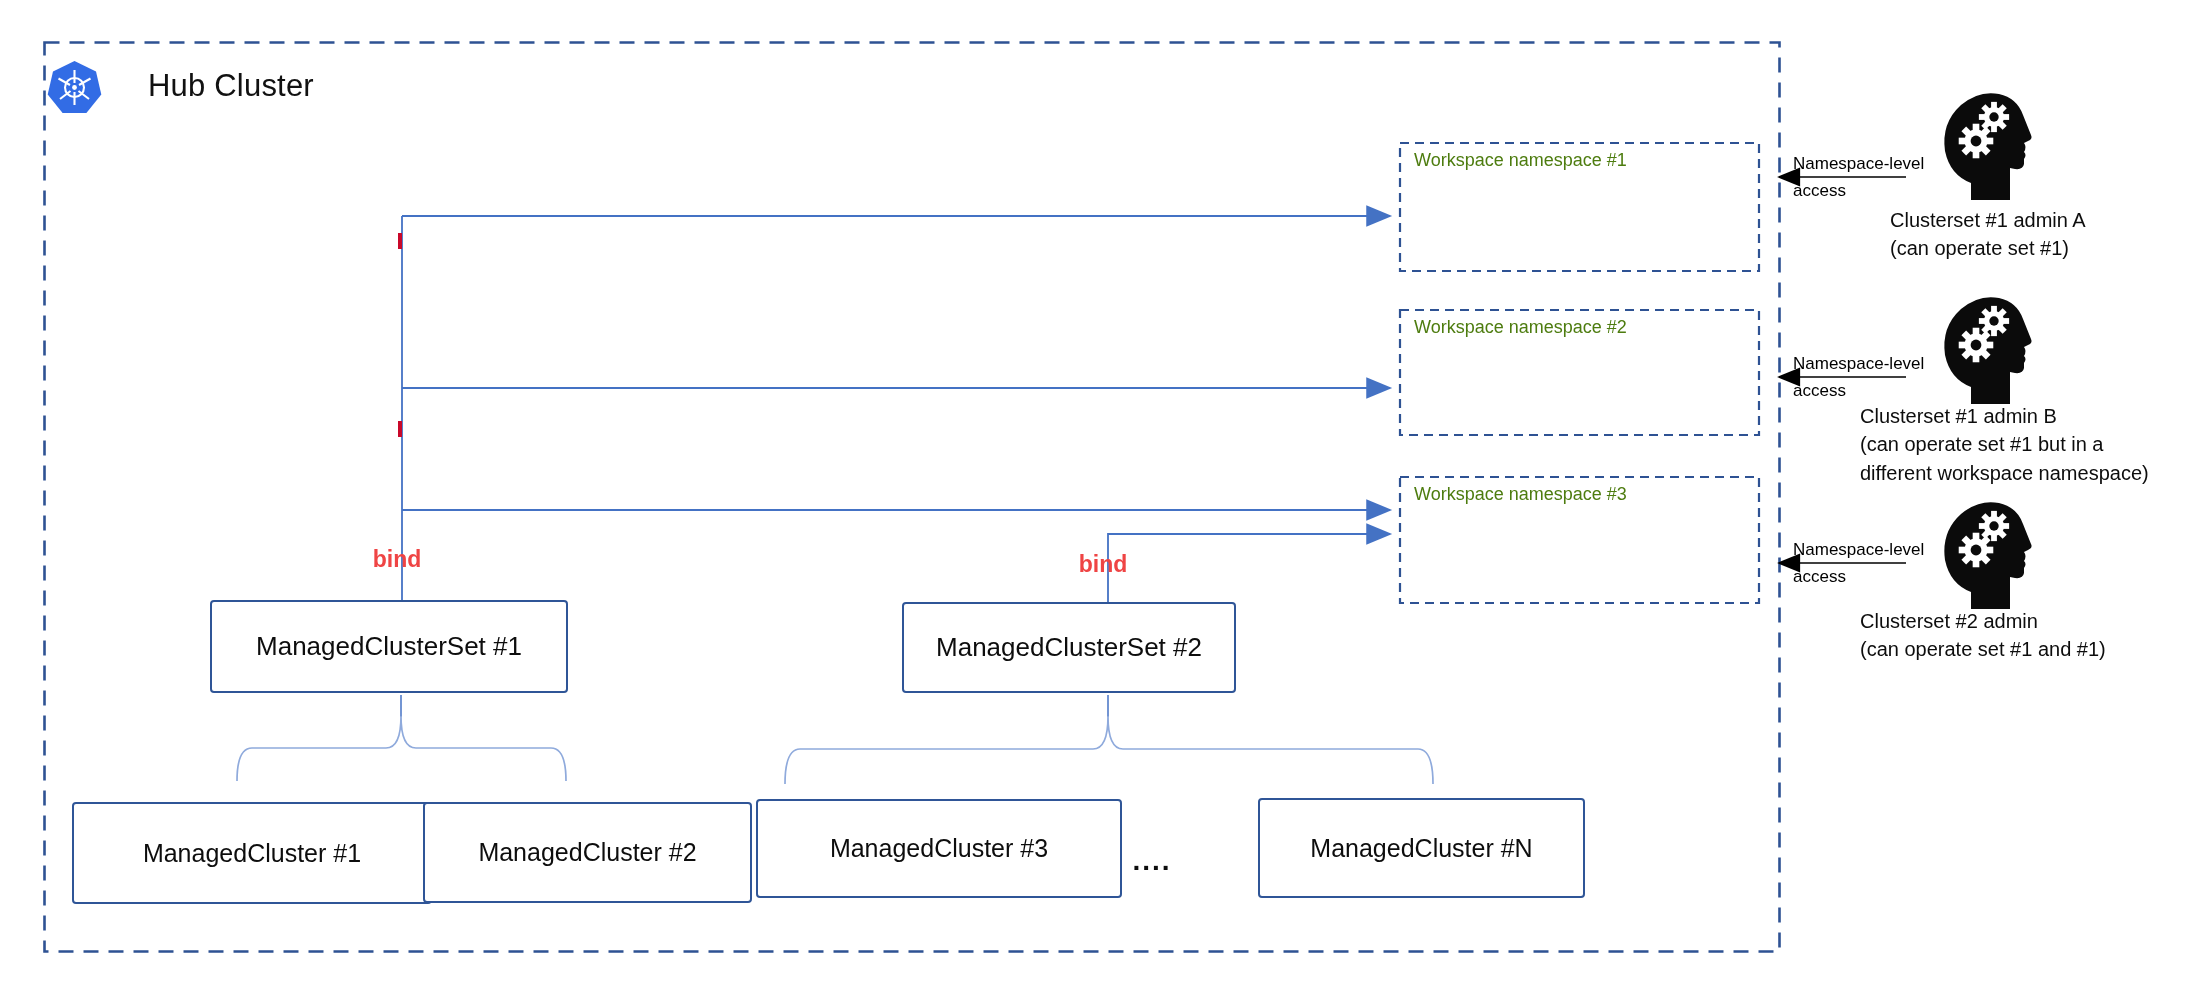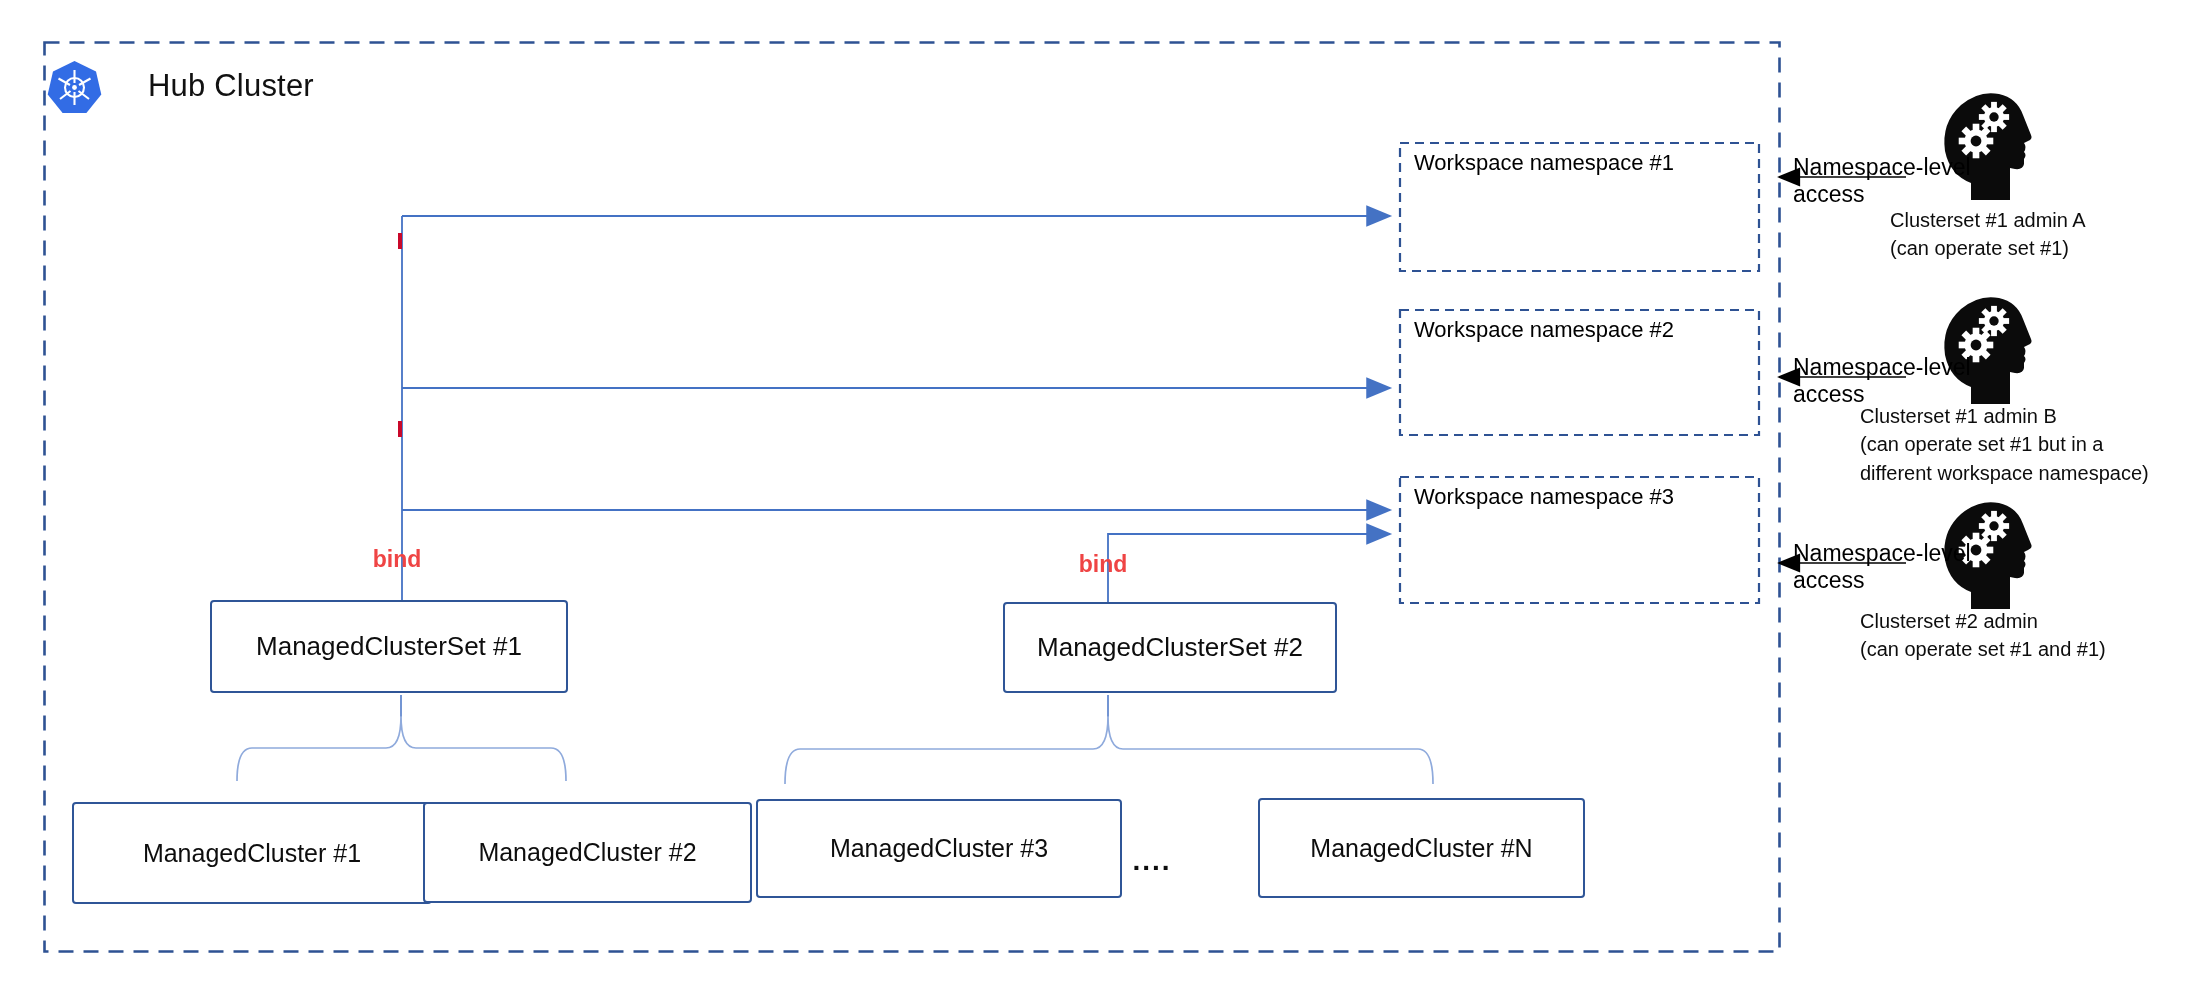--- a/index.html
+++ b/index.html
@@ -3,30 +3,30 @@
 <meta charset="utf-8">
 <style>
   html,body{margin:0;padding:0;background:#fff;}
   #canvas{
     position:relative;width:2192px;height:1002px;background:#ffffff;
     font-family:"Liberation Sans", sans-serif;color:#111;overflow:hidden;padding-left:48px;
   }
   .abs{position:absolute;}
   svg.overlay{position:absolute;left:0;top:0;width:2192px;height:1002px;pointer-events:none;}
   .hub-title{font-size:31px;color:#111;letter-spacing:.2px;}
-  .ws-label{font-size:22px;color:#000000;}
+  .ws-label{font-size:18px;color:#4d7c0f;}
   .round-box{
     position:absolute;border:2.5px solid #2F5597;border-radius:4px;background:#fff;
     display:flex;align-items:center;justify-content:center;
     font-size:26px;color:#0d0d0d;box-sizing:border-box;
   }
   .mc-box{font-size:25px;}
   .bind{font-size:23px;font-weight:bold;color:#ef4444;text-align:center;width:80px;}
   .dots{font-size:28px;font-weight:bold;letter-spacing:2px;color:#0d0d0d;text-align:center;width:100px;}
-  .acc-line{font-size:23px;color:#000;white-space:nowrap;}
+  .acc-line{font-size:17px;color:#000;white-space:nowrap;}
   .admin-name{font-size:20px;color:#0d0d0d;line-height:1.42;white-space:nowrap;}
   .admin-note{font-size:20px;color:#0d0d0d;line-height:1.42;white-space:pre-line;}
 </style>
 </head>
 <body>
 
 <div id="canvas">
 
   <svg class="overlay">
     <defs>
@@ -109,21 +109,21 @@
   <div class="abs ws-label" style="left:1414px;top:150px">Workspace namespace #1</div>
   <div class="abs ws-label" style="left:1414px;top:317px">Workspace namespace #2</div>
   <div class="abs ws-label" style="left:1414px;top:484px">Workspace namespace #3</div>
 
   <div class="abs bind" style="left:357px;top:546px">bind</div>
   <div class="abs bind" style="left:1063px;top:551px">bind</div>
 
   <div class="round-box" style="left:210px;top:600px;width:358px;height:93px">
     <span>ManagedClusterSet #1</span>
   </div>
-  <div class="round-box" style="left:1003px;top:602px;width:334px;height:91px">
+  <div class="round-box" style="left:902px;top:602px;width:334px;height:91px">
     <span>ManagedClusterSet #2</span>
   </div>
 
   <div class="round-box mc-box" style="left:72px;top:802px;width:360px;height:102px">
     <span>ManagedCluster #1</span>
   </div>
   <div class="round-box mc-box" style="left:423px;top:802px;width:329px;height:101px">
     <span>ManagedCluster #2</span>
   </div>
   <div class="round-box mc-box" style="left:756px;top:799px;width:366px;height:99px">

